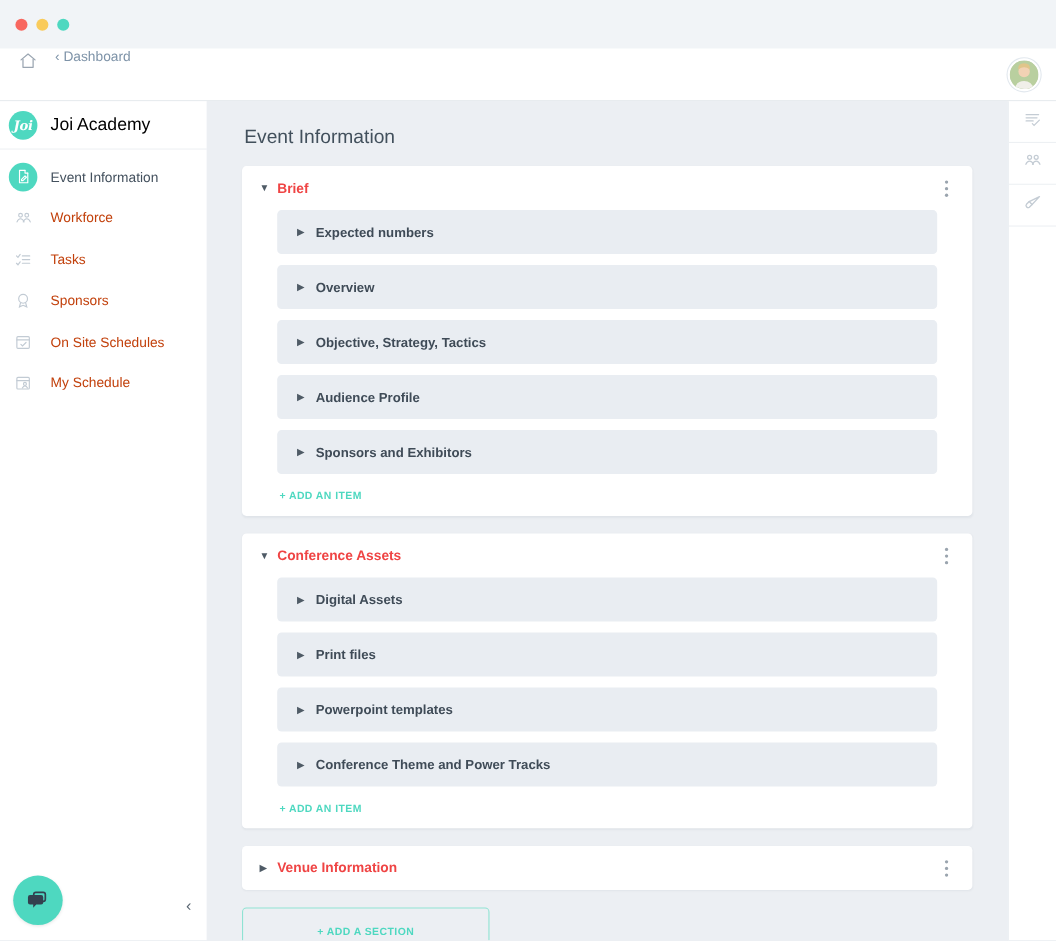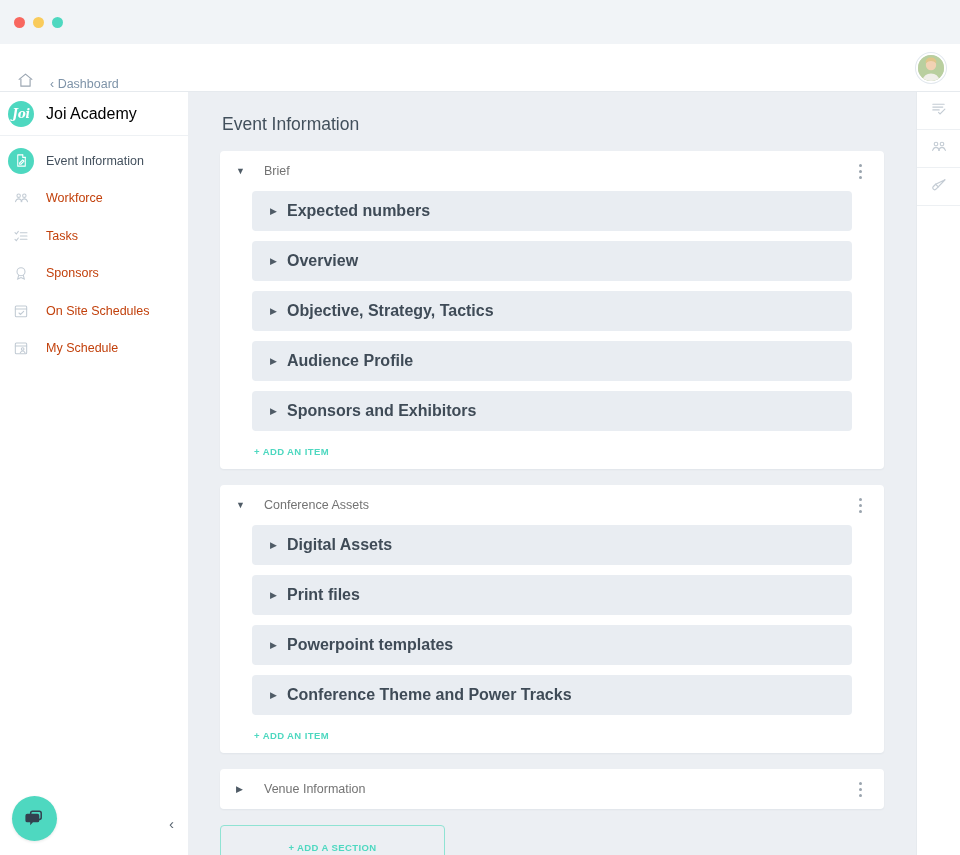--- a/index.html
+++ b/index.html
@@ -32,21 +32,21 @@
   .dot { width: 11px; height: 11px; border-radius: 50%; }
   .dot-red    { background: #f8675f; }
   .dot-yellow { background: #f9cb5b; }
   .dot-green  { background: #4ed8c0; }
 
   
   .header {
     height: 48px;
     background: #ffffff;
     display: flex;
-    align-items: flex-end;
+    align-items: flex-start;
     padding: 0 16px 0 14px;
     border-bottom: 1px solid #e6eaee;
     position: relative;
   }
   .home-icon {
     width: 22px; height: 22px;
     margin-right: 14px;
     display: flex; align-items: center; justify-content: center;
     color: #9aa5b1;
   }
@@ -203,23 +203,23 @@
     width: 14px;
     flex: 0 0 14px;
     color: #4f5b66;
     font-size: 9px;
     line-height: 1;
     display: flex;
     align-items: center;
   }
   .section-title {
     font-size: 12.5px;
-    font-weight: 400;
-    color: #737373;
-    margin-left: 14px;
+    font-weight: 700;
+    color: #ef4444;
+    margin-left: 2px;
   }
   .kebab {
     position: absolute;
     right: 0;
     top: 50%;
     transform: translateY(-50%);
     width: 16px; height: 18px;
     display: flex;
     flex-direction: column;
     align-items: center;
@@ -239,21 +239,21 @@
     background: #e9edf2;
     border-radius: 4px;
     height: 40px;
     display: flex;
     align-items: center;
     padding-left: 18px;
     margin-bottom: 10px;
     cursor: pointer;
   }
   .item-label {
-    font-size: 16px;
+    font-size: 12px;
     font-weight: 700;
     color: #3f4b57;
     margin-left: 3px;
   }
   .add-item {
     font-size: 9.5px;
     font-weight: 700;
     letter-spacing: .4px;
     color: #4ed8c0;
     padding: 2px 0 12px 2px;

